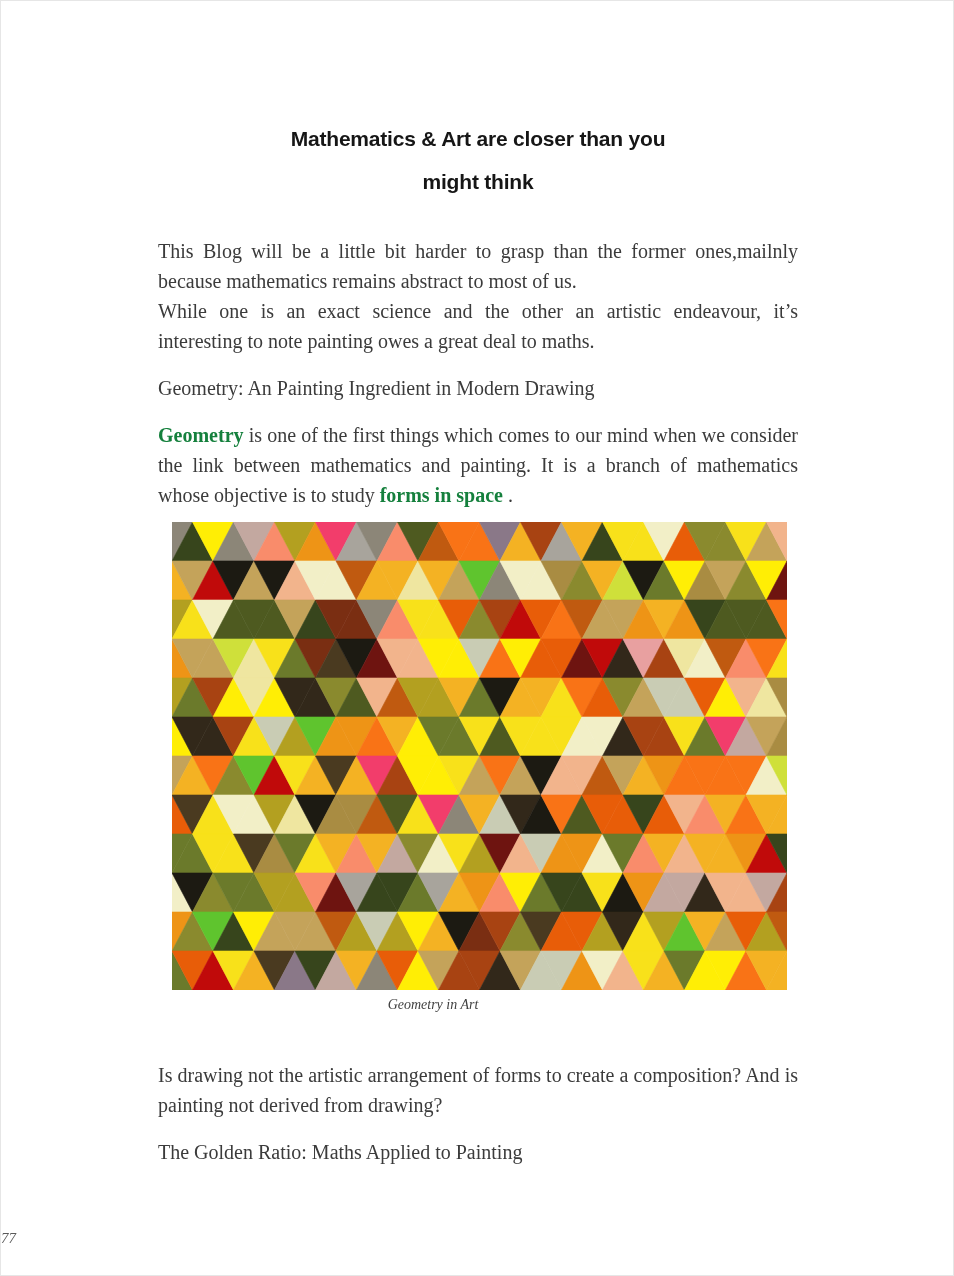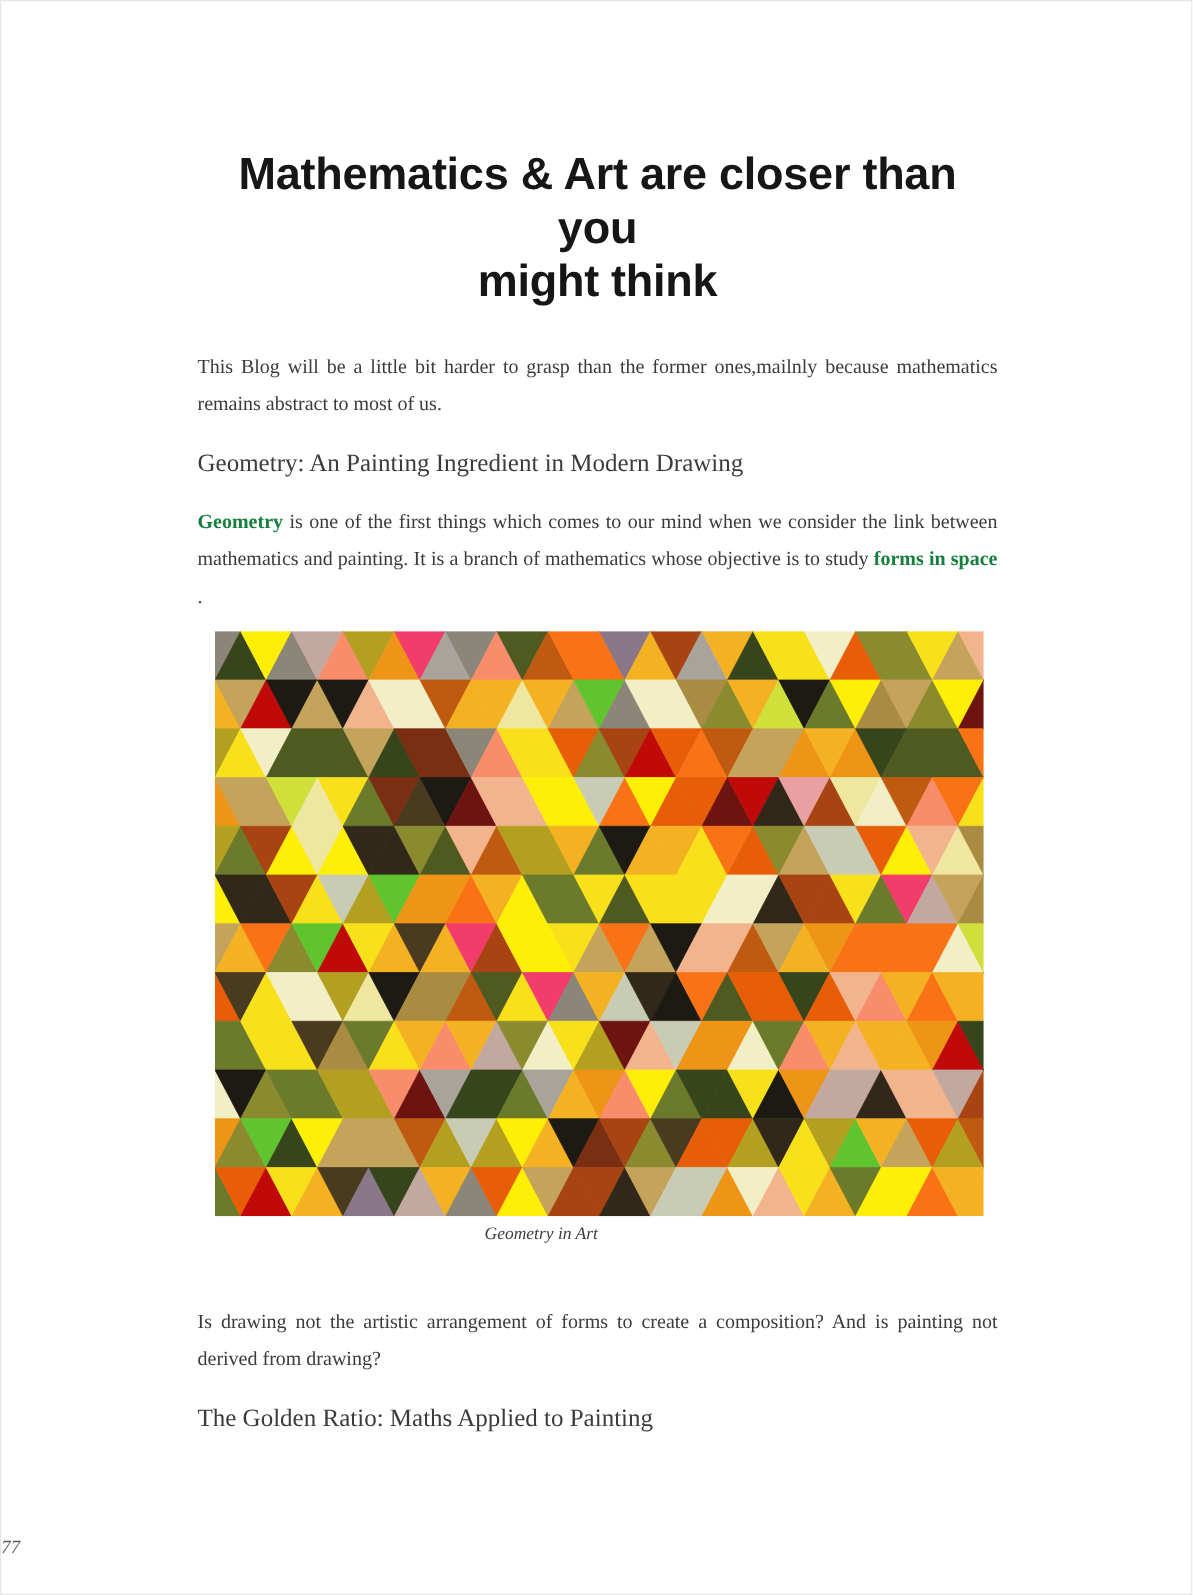--- a/index.html
+++ b/index.html
@@ -16,29 +16,29 @@
   }
   .content {
     width: 640px;
     margin-left: 157px;
   }
   h1.title {
     margin: 0;
     padding-top: 116px;
     font-family: "Liberation Sans", sans-serif;
     font-weight: 700;
-    font-size: 36px;
+    font-size: 21px;
     line-height: 43px;
     letter-spacing: -0.2px;
     color: #161616;
     text-align: center;
   }
   h1.title span { display: block; }
   .body-text {
-    font-size: 16px;
+    font-size: 20px;
     line-height: 30px;
     text-align: justify;
     margin: 0;
   }
   .sline { display: block; }
   .intro-para { margin-top: 33px; }
   .plain-heading {
     font-size: 20px;
     line-height: 30px;
     margin: 0;
@@ -86,20 +86,21 @@
 <div class="page">
   <div class="content">
 
     <h1 class="title">
       <span>Mathematics &amp; Art are closer than you</span>
       <span>might think</span>
     </h1>
 
     <p class="body-text intro-para">
       <span class="sline">This Blog will be a little bit harder to grasp than the former ones,mailnly because mathematics remains abstract to most of us.</span>
+      <span class="sline">While one is an exact science and the other an artistic endeavour, it’s interesting to note painting owes a great deal to maths.</span>
     </p>
 
     <p class="plain-heading">Geometry: An Painting Ingredient in Modern Drawing</p>
 
     <p class="body-text geo-para"><b>Geometry</b><span> is one of the first things which comes to our mind when we consider the link between mathematics and painting. It is a branch of mathematics whose objective is to study </span><b>forms in space</b><span> .</span></p>
 
     <div class="figure">
       <div class="mosaic-frame">
         <svg width="615" height="468" viewBox="0 0 615 468" xmlns="http://www.w3.org/2000/svg">
             <polygon points="-41,39 0,39 -20.5,0" fill="#F2EFC7" stroke="#F2EFC7" stroke-width="0.6"></polygon>

